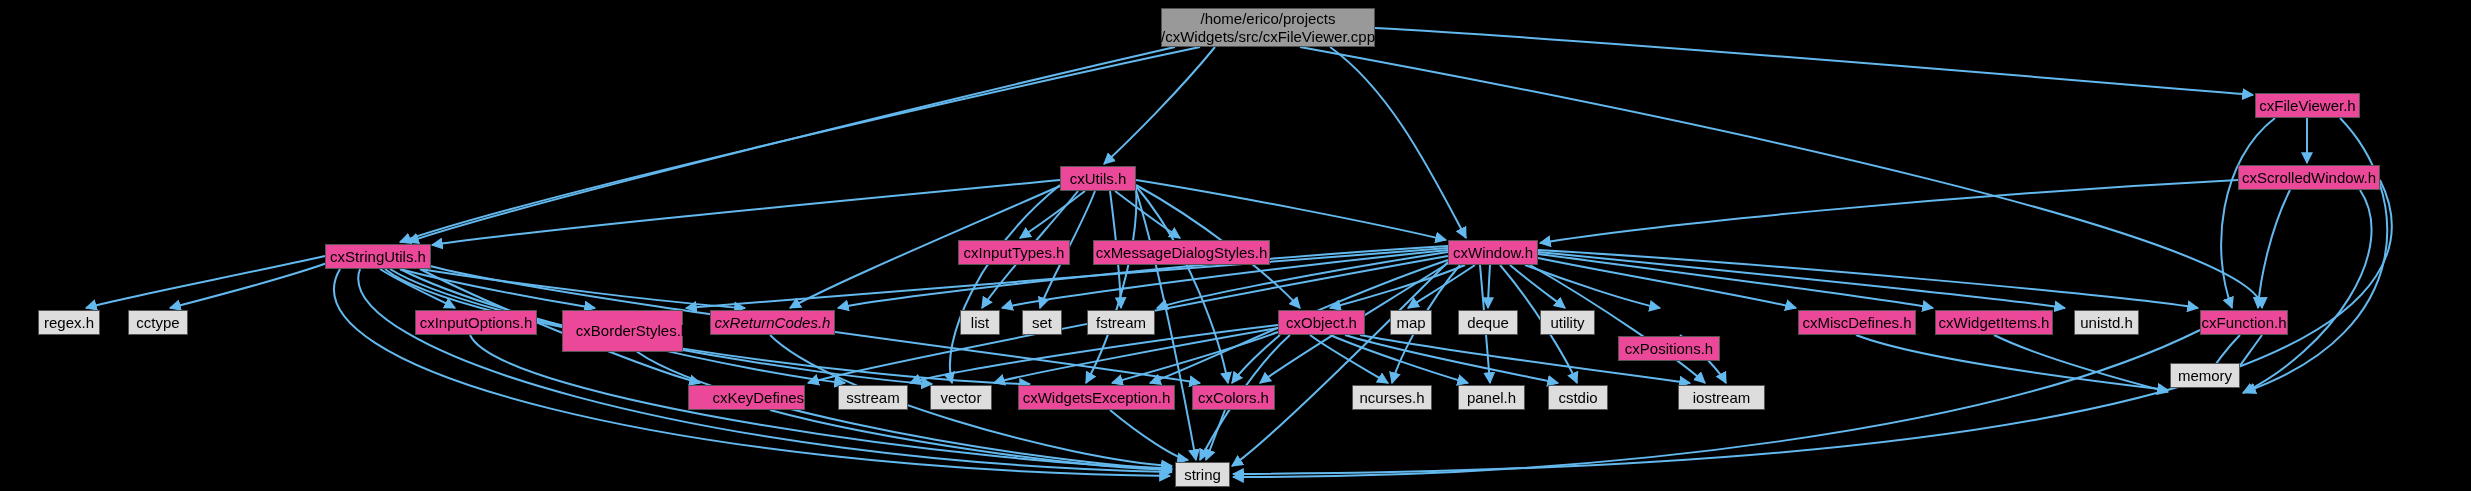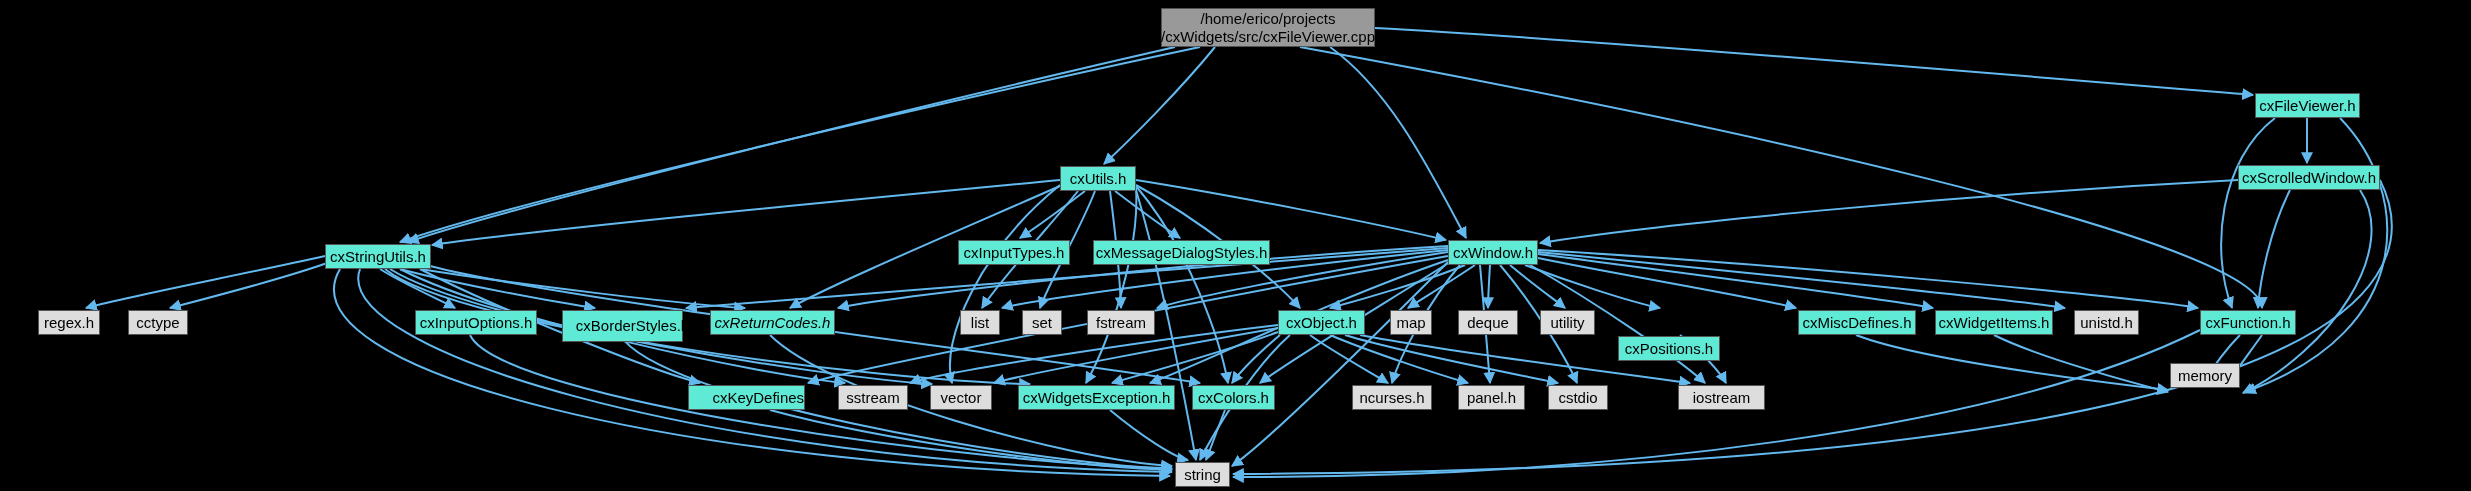--- a/index.html
+++ b/index.html
@@ -1,21 +1,21 @@
 <!DOCTYPE html>
 <html><head>
 <meta charset="utf-8">
 <style>
   html,body{margin:0;padding:0;background:#000;}
   #graph{position:relative;width:2471px;height:491px;background:#000;overflow:hidden;
          font-family:"Liberation Sans","DejaVu Sans",sans-serif;}
   #edges{position:absolute;left:0;top:0;width:2471px;height:491px;}
   .node{position:absolute;box-sizing:border-box;display:flex;align-items:center;
         justify-content:center;text-align:center;white-space:pre;line-height:1.18;
-        font-size:15px;color:#000;border:1px solid #545454;background:#5eead4;}
+        font-size:15px;color:#000;border:1px solid #545454;background:#ec4899;}
   .node.sys{background:#ddd;}
   .node.root{background:#999;border:1px solid #525252;font-size:15px;}
   .node .lbl{display:block;border-radius:6px;}
 </style>
 </head>
 <body>
 
 <div id="graph">
   <svg id="edges" viewBox="0 0 2471 491">
     <defs>
@@ -112,34 +112,34 @@
       <div class="node" style="left: 2255px; top: 93px; width: 105px; height: 25px;"><span class="lbl">cxFileViewer.h</span></div>
       <div class="node" style="left: 2238px; top: 165px; width: 142px; height: 25px;"><span class="lbl">cxScrolledWindow.h</span></div>
       <div class="node" style="left: 1060px; top: 166px; width: 76px; height: 25px;"><span class="lbl">cxUtils.h</span></div>
       <div class="node" style="left: 325px; top: 244px; width: 106px; height: 25px;"><span class="lbl">cxStringUtils.h</span></div>
       <div class="node" style="left: 958px; top: 240px; width: 112px; height: 25px;"><span class="lbl">cxInputTypes.h</span></div>
       <div class="node" style="left: 1093px; top: 240px; width: 177px; height: 25px;"><span class="lbl">cxMessageDialogStyles.h</span></div>
       <div class="node" style="left: 1448px; top: 240px; width: 90px; height: 25px;"><span class="lbl">cxWindow.h</span></div>
       <div class="node sys" style="left: 38px; top: 310px; width: 62px; height: 25px;"><span class="lbl">regex.h</span></div>
       <div class="node sys" style="left: 128px; top: 310px; width: 60px; height: 25px;"><span class="lbl">cctype</span></div>
       <div class="node" style="left: 415px; top: 310px; width: 122px; height: 25px;"><span class="lbl">cxInputOptions.h</span></div>
-      <div class="node" style="left: 562px; top: 310px; width: 121px; height: 32px; padding-left: 20px;"><span class="lbl">cxBorderStyles.h</span></div>
+      <div class="node" style="left: 562px; top: 310px; width: 121px; height: 42px; padding-left: 20px;"><span class="lbl">cxBorderStyles.h</span></div>
       <div class="node" style="left: 710px; top: 310px; width: 125px; height: 25px; font-style: italic;"><span class="lbl">cxReturnCodes.h</span></div>
       <div class="node sys" style="left: 960px; top: 310px; width: 40px; height: 25px;"><span class="lbl">list</span></div>
       <div class="node sys" style="left: 1022px; top: 310px; width: 40px; height: 25px;"><span class="lbl">set</span></div>
       <div class="node sys" style="left: 1087px; top: 310px; width: 68px; height: 25px;"><span class="lbl">fstream</span></div>
       <div class="node" style="left: 1278px; top: 310px; width: 87px; height: 25px;"><span class="lbl">cxObject.h</span></div>
       <div class="node sys" style="left: 1390px; top: 310px; width: 42px; height: 25px;"><span class="lbl">map</span></div>
       <div class="node sys" style="left: 1458px; top: 310px; width: 60px; height: 25px;"><span class="lbl">deque</span></div>
       <div class="node sys" style="left: 1540px; top: 310px; width: 55px; height: 25px;"><span class="lbl">utility</span></div>
       <div class="node" style="left: 1618px; top: 310px; width: 102px; height: 25px; margin-top: 26px;"><span class="lbl">cxPositions.h</span></div>
       <div class="node" style="left: 1798px; top: 310px; width: 118px; height: 25px;"><span class="lbl">cxMiscDefines.h</span></div>
       <div class="node" style="left: 1935px; top: 310px; width: 118px; height: 25px;"><span class="lbl">cxWidgetItems.h</span></div>
       <div class="node sys" style="left: 2067px; top: 310px; width: 65px; height: 25px; margin-left: 7px;"><span class="lbl">unistd.h</span></div>
-      <div class="node" style="left: 2200px; top: 310px; width: 96px; height: 25px;"><span class="lbl">cxFunction.h</span></div>
+      <div class="node" style="left: 2200px; top: 310px; width: 88px; height: 25px;"><span class="lbl">cxFunction.h</span></div>
       <div class="node" style="left: 688px; top: 385px; width: 117px; height: 25px; padding-left: 36px;"><span class="lbl">cxKeyDefines.h</span></div>
       <div class="node sys" style="left: 838px; top: 385px; width: 70px; height: 25px;"><span class="lbl">sstream</span></div>
       <div class="node sys" style="left: 930px; top: 385px; width: 62px; height: 25px;"><span class="lbl">vector</span></div>
       <div class="node" style="left: 1018px; top: 385px; width: 157px; height: 25px;"><span class="lbl">cxWidgetsException.h</span></div>
       <div class="node" style="left: 1192px; top: 385px; width: 83px; height: 25px;"><span class="lbl">cxColors.h</span></div>
       <div class="node sys" style="left: 1352px; top: 385px; width: 80px; height: 25px;"><span class="lbl">ncurses.h</span></div>
       <div class="node sys" style="left: 1458px; top: 385px; width: 67px; height: 25px;"><span class="lbl">panel.h</span></div>
       <div class="node sys" style="left: 1548px; top: 385px; width: 60px; height: 25px;"><span class="lbl">cstdio</span></div>
       <div class="node sys" style="left: 1678px; top: 385px; width: 87px; height: 25px;"><span class="lbl">iostream</span></div>
       <div class="node sys" style="left: 2170px; top: 363px; width: 70px; height: 25px;"><span class="lbl">memory</span></div>

